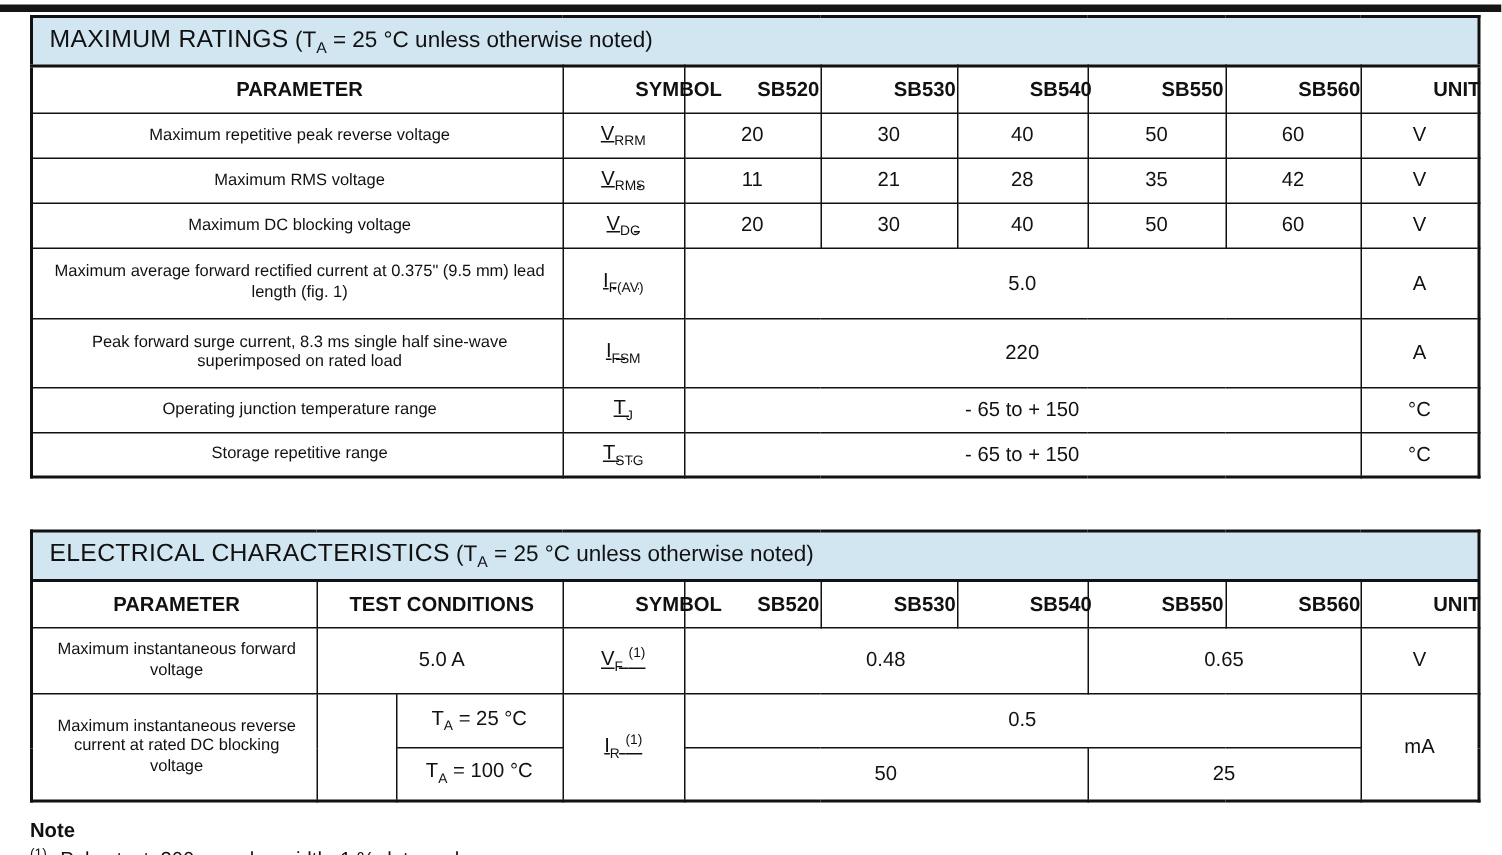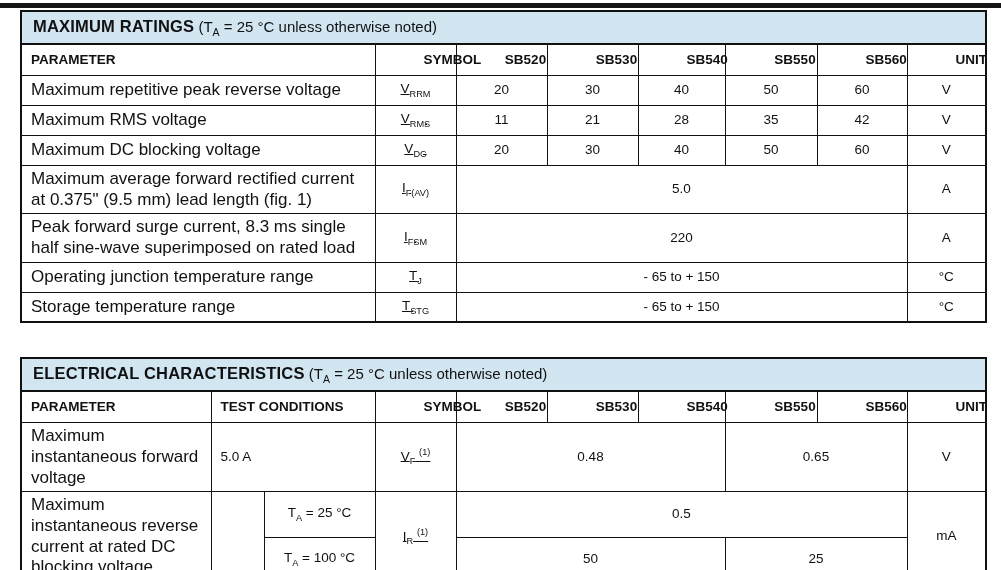--- a/index.html
+++ b/index.html
@@ -11,26 +11,26 @@
   }
   .top-rule{position:absolute;left:0;top:3px;width:1001px;height:5px;background:#151515;}
   .content{position:absolute;left:20px;top:10px;width:965px;}
   table{border-collapse:collapse;table-layout:fixed;width:965px;font-size:13.5px;color:#111;}
   td{border:1.5px solid #111;padding:0;vertical-align:middle;text-align:center;line-height:1.22;}
   table{border:2px solid #111;}
   .title-row td{
     background:#d2e6f2;text-align:left;padding:4px 4px 4px 11px;
     border-bottom:2px solid #111;height:28px;box-sizing:border-box;
   }
-  .title-bold{font-weight:bold;font-size:16.5px;letter-spacing:0.2px;}
+  .title-bold{font-weight:normal;font-size:16.5px;letter-spacing:0.2px;}
   .title-rest{font-size:15px;}
   .title-rest sub{font-size:10.5px;}
   .hdr td{font-weight:bold;font-size:13.5px;height:30px;padding-left:48px;}
-  .hdr td.left, td.param, td.cond-left{text-align:left;padding-left:9px;padding-right:6px;}
-  td.param{font-size:17px;padding-top:3px;padding-bottom:3px;}
+  .hdr td.left, td.param, td.cond-left{text-align:center;padding-left:9px;padding-right:6px;}
+  td.param{font-size:11px;padding-top:3px;padding-bottom:3px;}
   sub{font-size:0.68em;}
   sup{font-size:0.68em;vertical-align:super;}
   .sym{font-size:13.5px;text-decoration:underline;}
   .t2{margin-top:34px;}
   .note-block{margin-top:11px;font-size:13.5px;}
   .note-head{font-weight:bold;margin-bottom:3px;}
   .note-line sup{margin-right:9px;}
   .h30{height:30px;} .h47{height:47px;} .h46{height:46px;} .h44{height:44px;}
   .h36{height:36px;} .h35{height:35px;} .h27{height:27px;}
 </style>
@@ -110,21 +110,21 @@
       <td colspan="5">220</td>
       <td>A</td>
     </tr>
     <tr class="h30">
       <td class="param">Operating junction temperature range</td>
       <td class="sym"><span>T</span><sub>J</sub></td>
       <td colspan="5">- 65 to + 150</td>
       <td>°C</td>
     </tr>
     <tr class="h30">
-      <td class="param">Storage temperature range</td>
+      <td class="param">Storage repetitive range</td>
       <td class="sym"><span>T</span><sub>STG</sub></td>
       <td colspan="5">- 65 to + 150</td>
       <td>°C</td>
     </tr>
   </tbody>
     </table>
 
   <table class="t2">
     <colgroup>
       <col style="width:190px">

